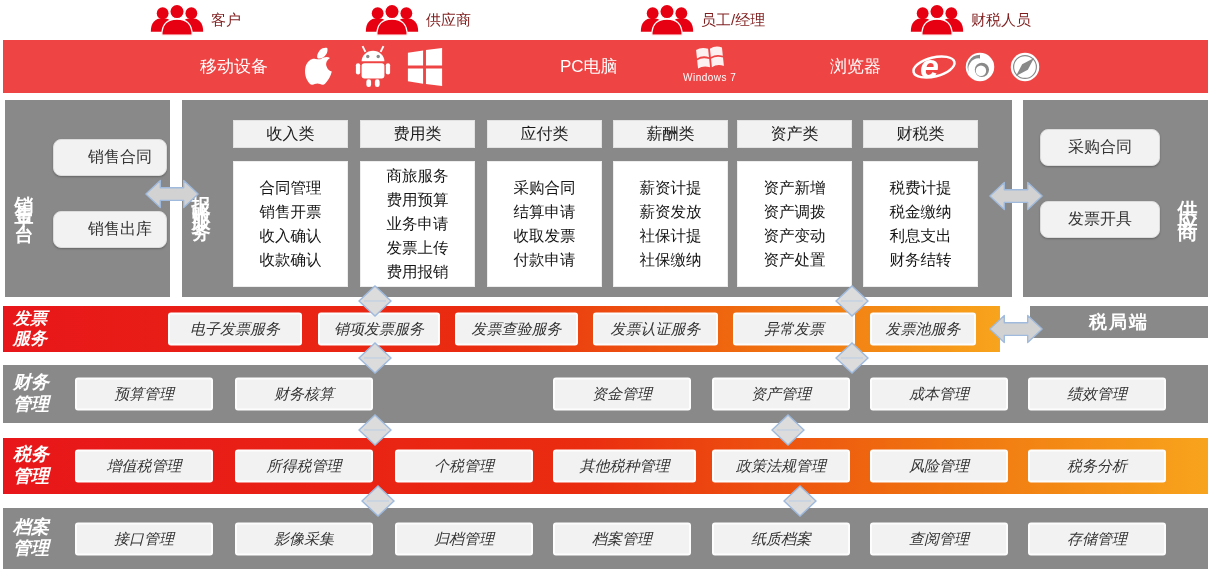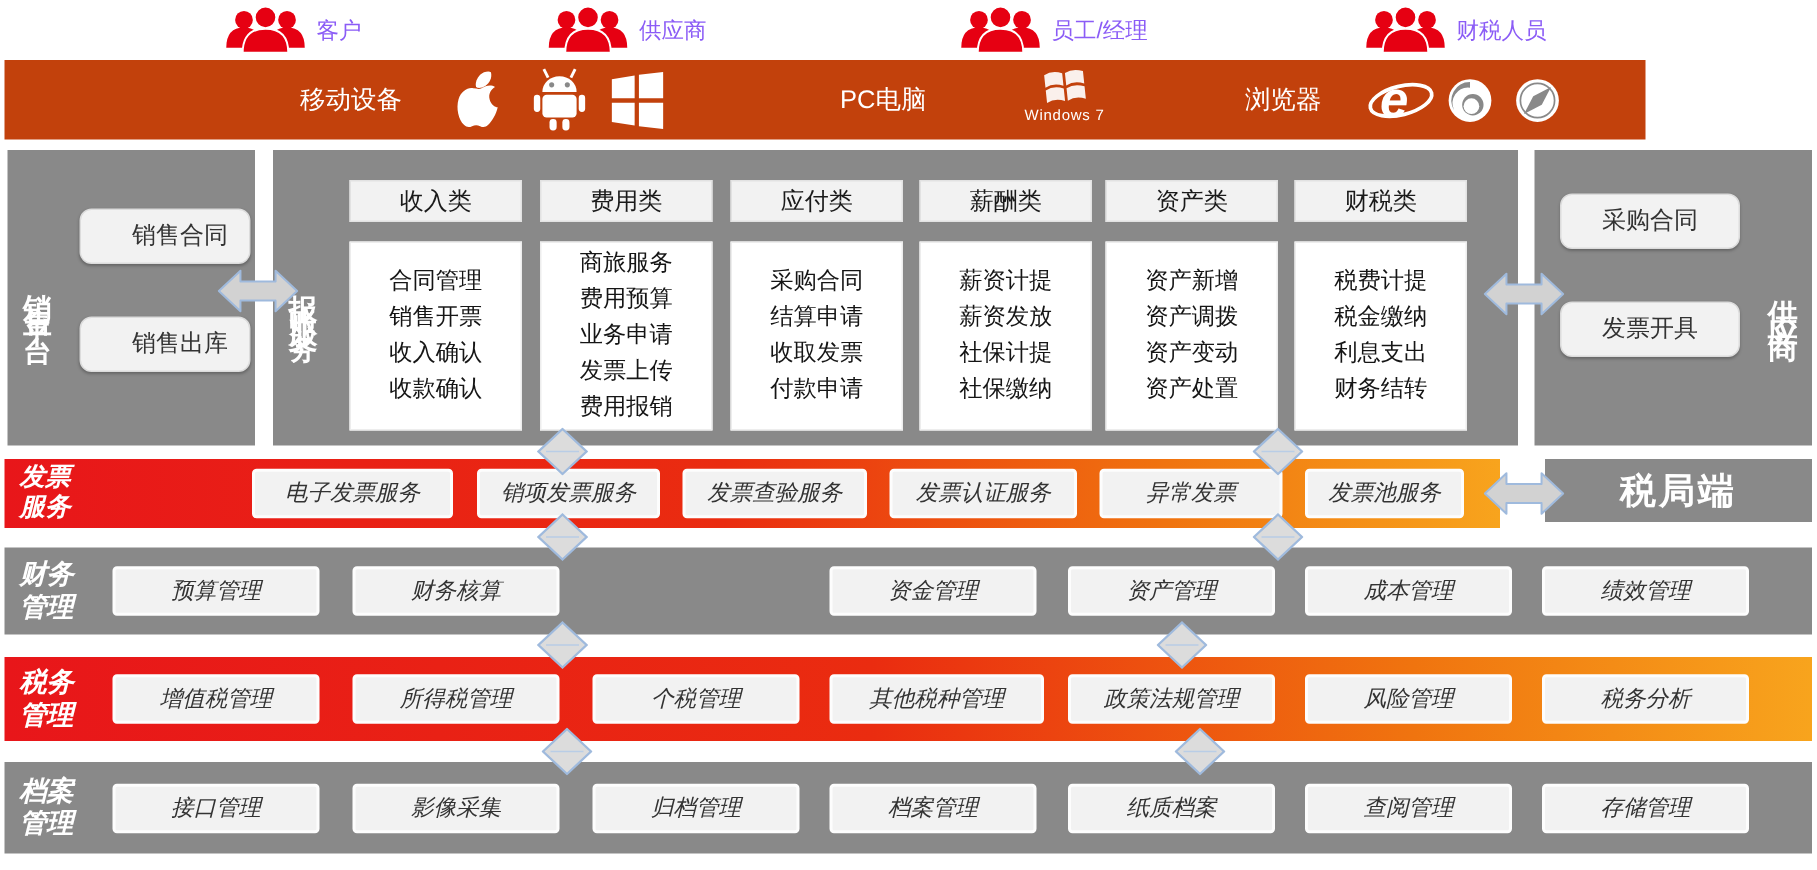--- a/index.html
+++ b/index.html
@@ -2,24 +2,24 @@
 <html><head>
 <meta charset="utf-8">
 <style>
   html,body{margin:0;padding:0;background:#fff;}
   .canvas{position:relative;width:1211px;height:580px;background:#fff;overflow:hidden;
           font-family:"Liberation Sans","DejaVu Sans",sans-serif;}
 
   
   .actor{position:absolute;top:3px;height:34px;display:flex;align-items:center;gap:7px;}
   .people-icon svg{width:54px;height:34px;display:block;}
-  .actor-label{font-size:15px;color:#8b5cf6;white-space:nowrap;}
-
-  
-  .platform-bar{position:absolute;left:3px;top:40px;width:1094px;height:53px;background:#c2410c;}
+  .actor-label{font-size:15px;color:#7f1d1d;white-space:nowrap;}
+
+  
+  .platform-bar{position:absolute;left:3px;top:40px;width:1205px;height:53px;background:#ef4444;}
   .pf-label{position:absolute;top:0;height:53px;line-height:53px;color:#fff;font-size:17px;white-space:nowrap;}
   .pf-icon{position:absolute;top:50%;transform:translateY(-50%);display:block;}
   .pf-icon svg{display:block;}
   .win7-wrap{position:absolute;top:5px;display:flex;flex-direction:column;align-items:center;gap:1px;}
   .win7-text{color:#fff;font-size:10px;letter-spacing:.5px;}
 
   
   .panel{position:absolute;top:100px;height:197px;background:#898989;}
   .left-panel{left:5px;width:165px;}
   .center-panel{left:182px;width:830px;}
@@ -47,22 +47,22 @@
   .band-gray{background:#898989;}
   #band-invoice{top:306px;width:997px;height:46px;}
   #band-finance{top:365px;width:1205px;height:58px;}
   #band-tax{top:438px;width:1205px;height:56px;}
   #band-archive{top:508px;width:1205px;height:61px;}
   .band-title{position:absolute;left:10px;top:50%;transform:translateY(-50%);width:40px;
               color:#fff;font-weight:bold;font-size:18px;line-height:1.2;}
   .band-btn{position:absolute;top:50%;transform:translateY(-50%);height:33px;background:#f2f2f2;
             border:2px solid #fdfdfd;border-radius:3px;display:flex;align-items:center;justify-content:center;
             font-size:15px;color:#333;box-sizing:border-box;white-space:nowrap;}
-  .tax-bureau{position:absolute;left:1030px;top:306px;width:178px;height:42px;background:#898989;
-              color:#fff;font-weight:bold;font-size:24px;display:flex;align-items:center;justify-content:center;
+  .tax-bureau{position:absolute;left:1030px;top:306px;width:178px;height:32px;background:#898989;
+              color:#fff;font-weight:bold;font-size:18px;display:flex;align-items:center;justify-content:center;
               letter-spacing:2px;}
 
   
   .h-arrow{position:absolute;width:54px;height:38px;}
   .h-arrow svg,.diamond svg{display:block;width:100%;height:100%;}
   .diamond{position:absolute;width:34px;height:32px;}
 </style>
 </head>
 <body>
 

